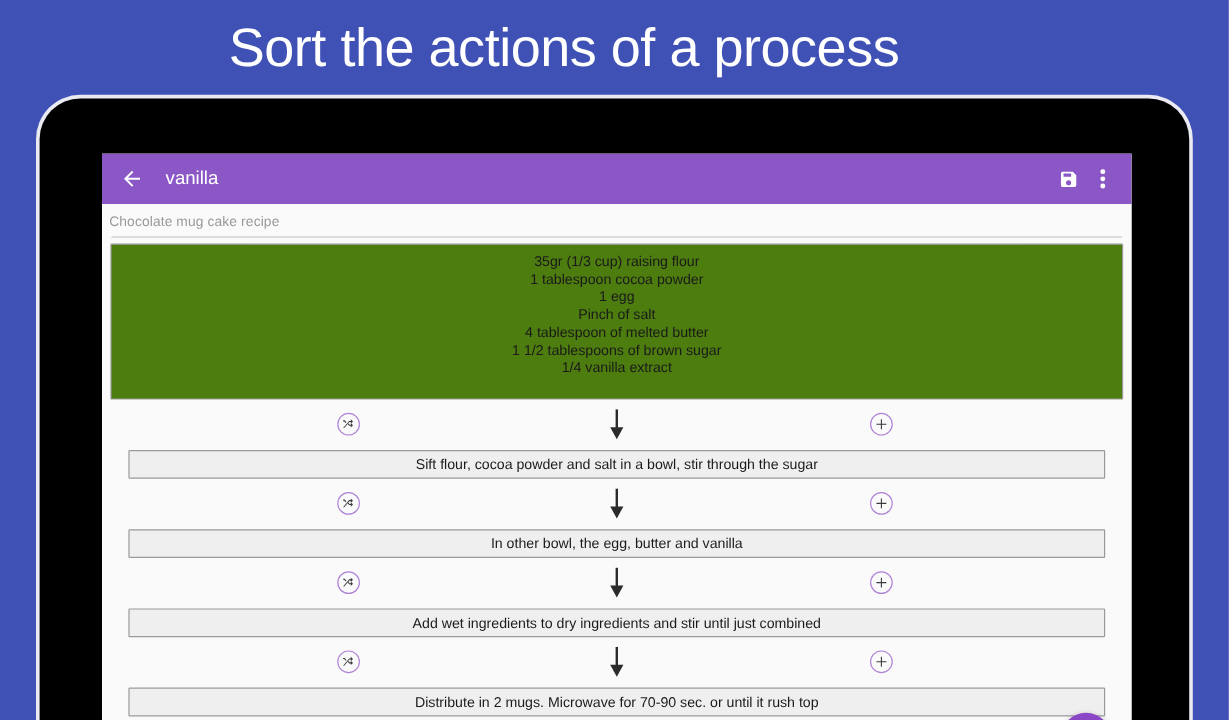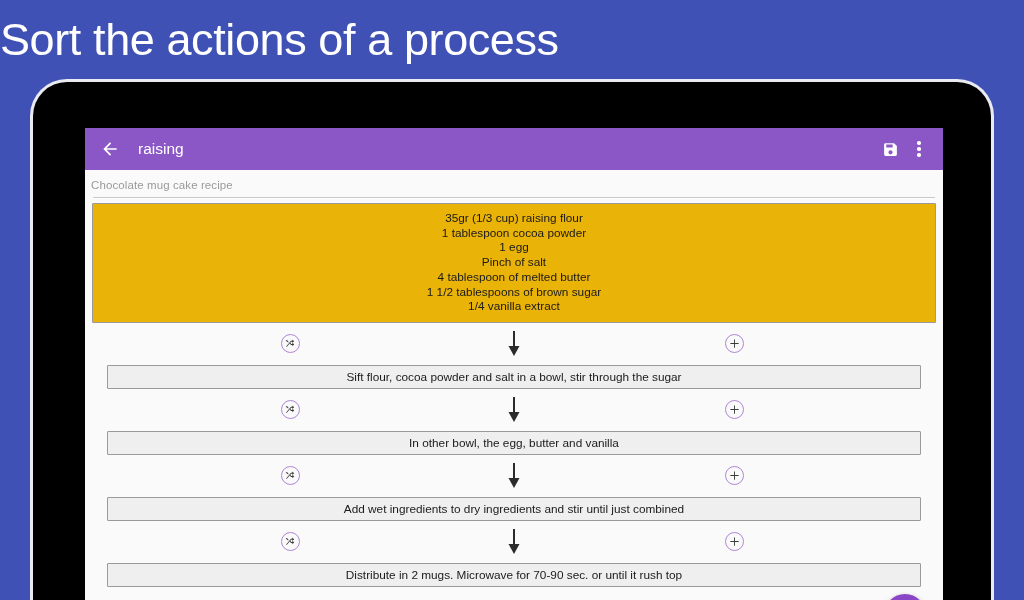--- a/index.html
+++ b/index.html
@@ -7,21 +7,21 @@
     width: 1024px; height: 600px;
     overflow: hidden;
     font-family: "Liberation Sans", sans-serif;
   }
   body { background: #3f51b5; position: relative; }
 
   
   .headline {
     position: absolute;
     top: 8px; left: 0; width: 940px;
-    text-align: left;
+    text-align: center;
     color: #ffffff;
     font-size: 45px;
     font-weight: 400;
     letter-spacing: -0.4px;
     line-height: 64px;
     white-space: nowrap;
   }
 
   
   .device {
@@ -82,25 +82,25 @@
     letter-spacing: 0.1px;
   }
   .title-rule {
     height: 2px;
     background: #c9c9c9;
     border-bottom: 1px solid #ffffff;
     margin: 0 2px 4px 2px;
   }
 
   .panel {
-    background: #eab308;
+    background: #4d7c0f;
     border: 1px solid #9a9a9a;
     border-radius: 1px;
     margin: 0 1px;
-    padding: 7px 0 8px 0;
+    padding: 7px 0 18px 0;
     text-align: center;
   }
   .panel-line {
     font-size: 11.8px;
     color: #1a1a1a;
     line-height: 14.7px;
     white-space: nowrap;
   }
 
   
@@ -163,21 +163,21 @@
 
 <div class="device">
   <div class="device-screen">
 
     <div class="toolbar">
       <div class="tb-back">
         <svg width="20" height="20" viewBox="0 0 24 24" aria-hidden="true">
           <path d="M20 11H7.8l5.6-5.6L12 4l-8 8 8 8 1.4-1.4L7.8 13H20z" fill="#ffffff"></path>
         </svg>
       </div>
-      <div class="tb-title">raising</div>
+      <div class="tb-title">vanilla</div>
       <div class="tb-action">
         <svg width="17" height="17" viewBox="0 0 24 24" aria-hidden="true">
           <path d="M17 3H5a2 2 0 0 0-2 2v14a2 2 0 0 0 2 2h14a2 2 0 0 0 2-2V7l-4-4zm-5 16a3 3 0 1 1 0-6 3 3 0 0 1 0 6zm3-10H6V5h9v4z" fill="#ffffff"></path>
         </svg>
       </div>
       <div class="tb-overflow">
         <i></i>
         <i></i>
         <i></i>
       </div>

